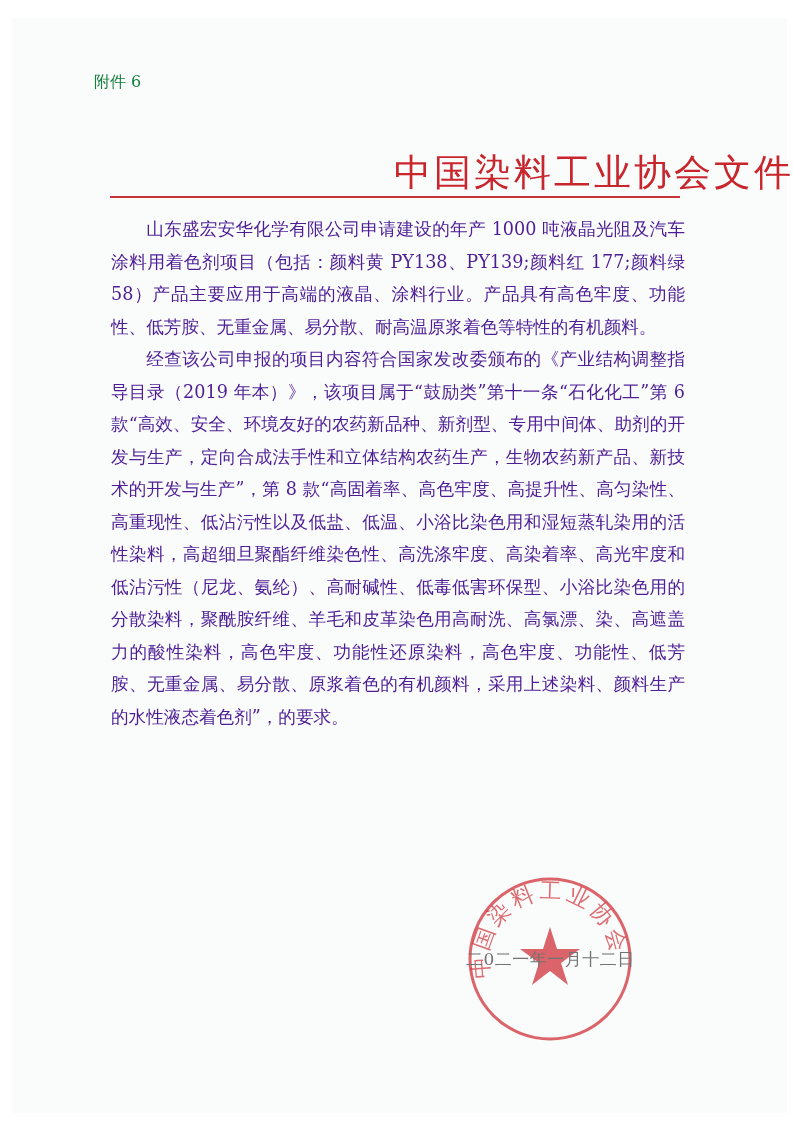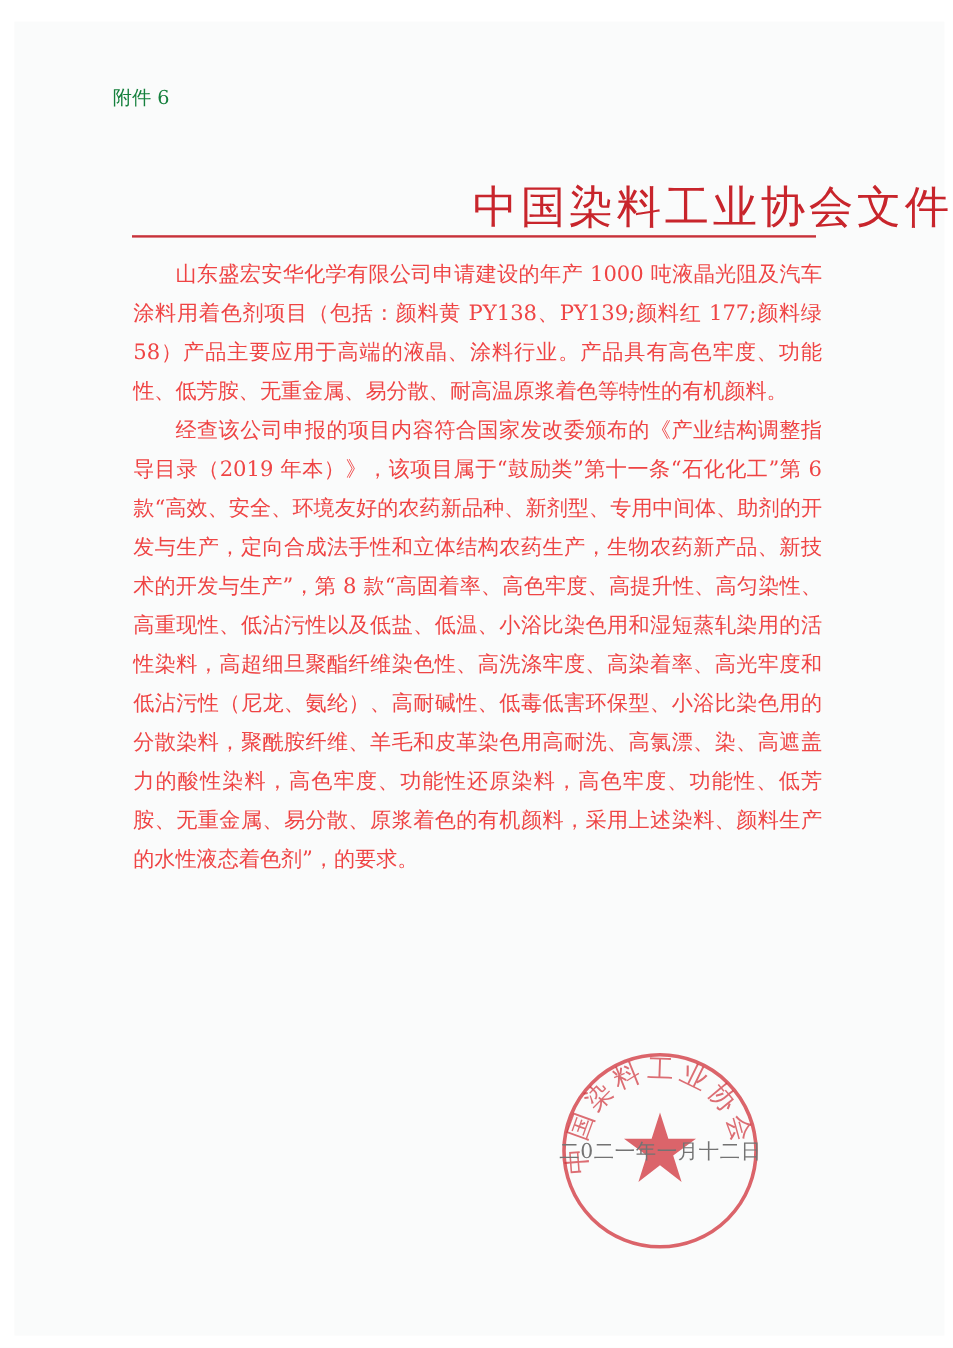--- a/index.html
+++ b/index.html
@@ -27,21 +27,21 @@
     font-weight: normal;
   }
   .red-rule {
     position: absolute; left: 110px; width: 570px; top: 196px; height: 2px;
     background: #c8323a;
   }
   .body-text {
     position: absolute; left: 111px; top: 213px; width: 574px;
     font-size: 17.6px; line-height: 32.5px;
     text-align: justify;
-    color: #ef4444;
+    color: #4c1d95;
   }
   .body-text p { margin: 0; text-indent: 2em; }
   .stamp {
     position: absolute; left: 466px; top: 875px; width: 168px; height: 168px;
   }
   .date {
     position: absolute; left: 466px; top: 948px;
     font-size: 17px; color: #737373; letter-spacing: 0.5px;
   }
 </style>

